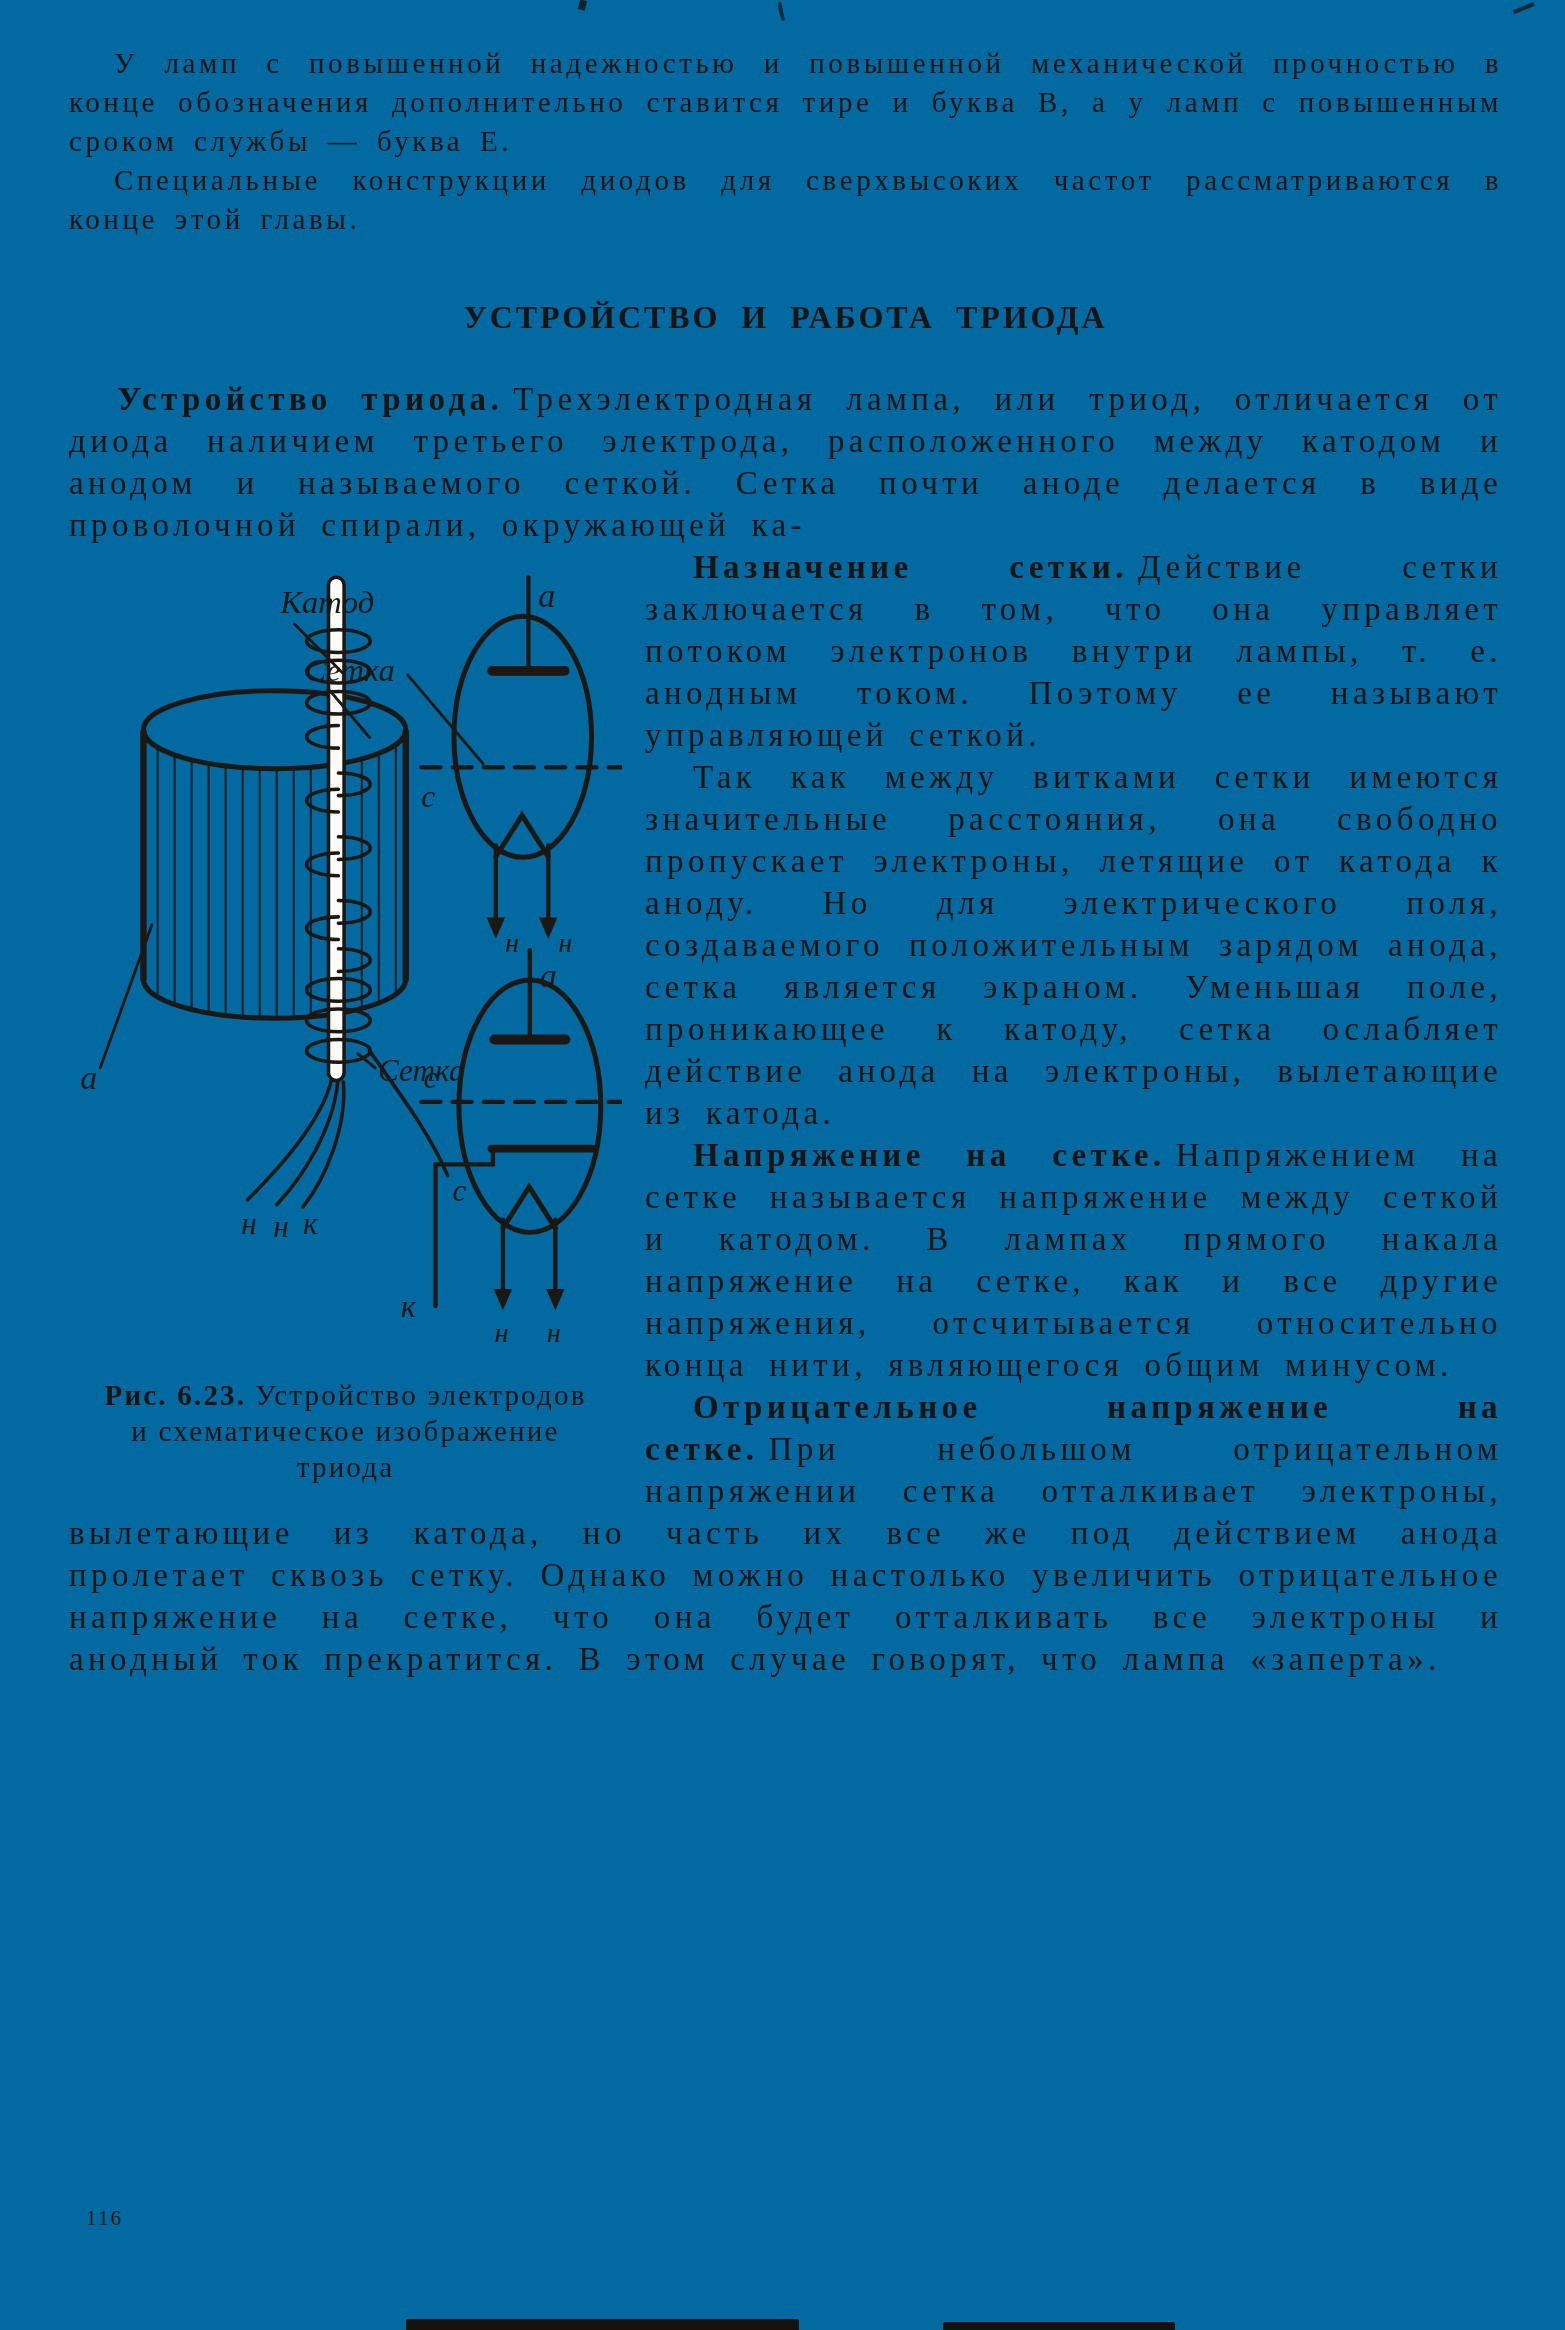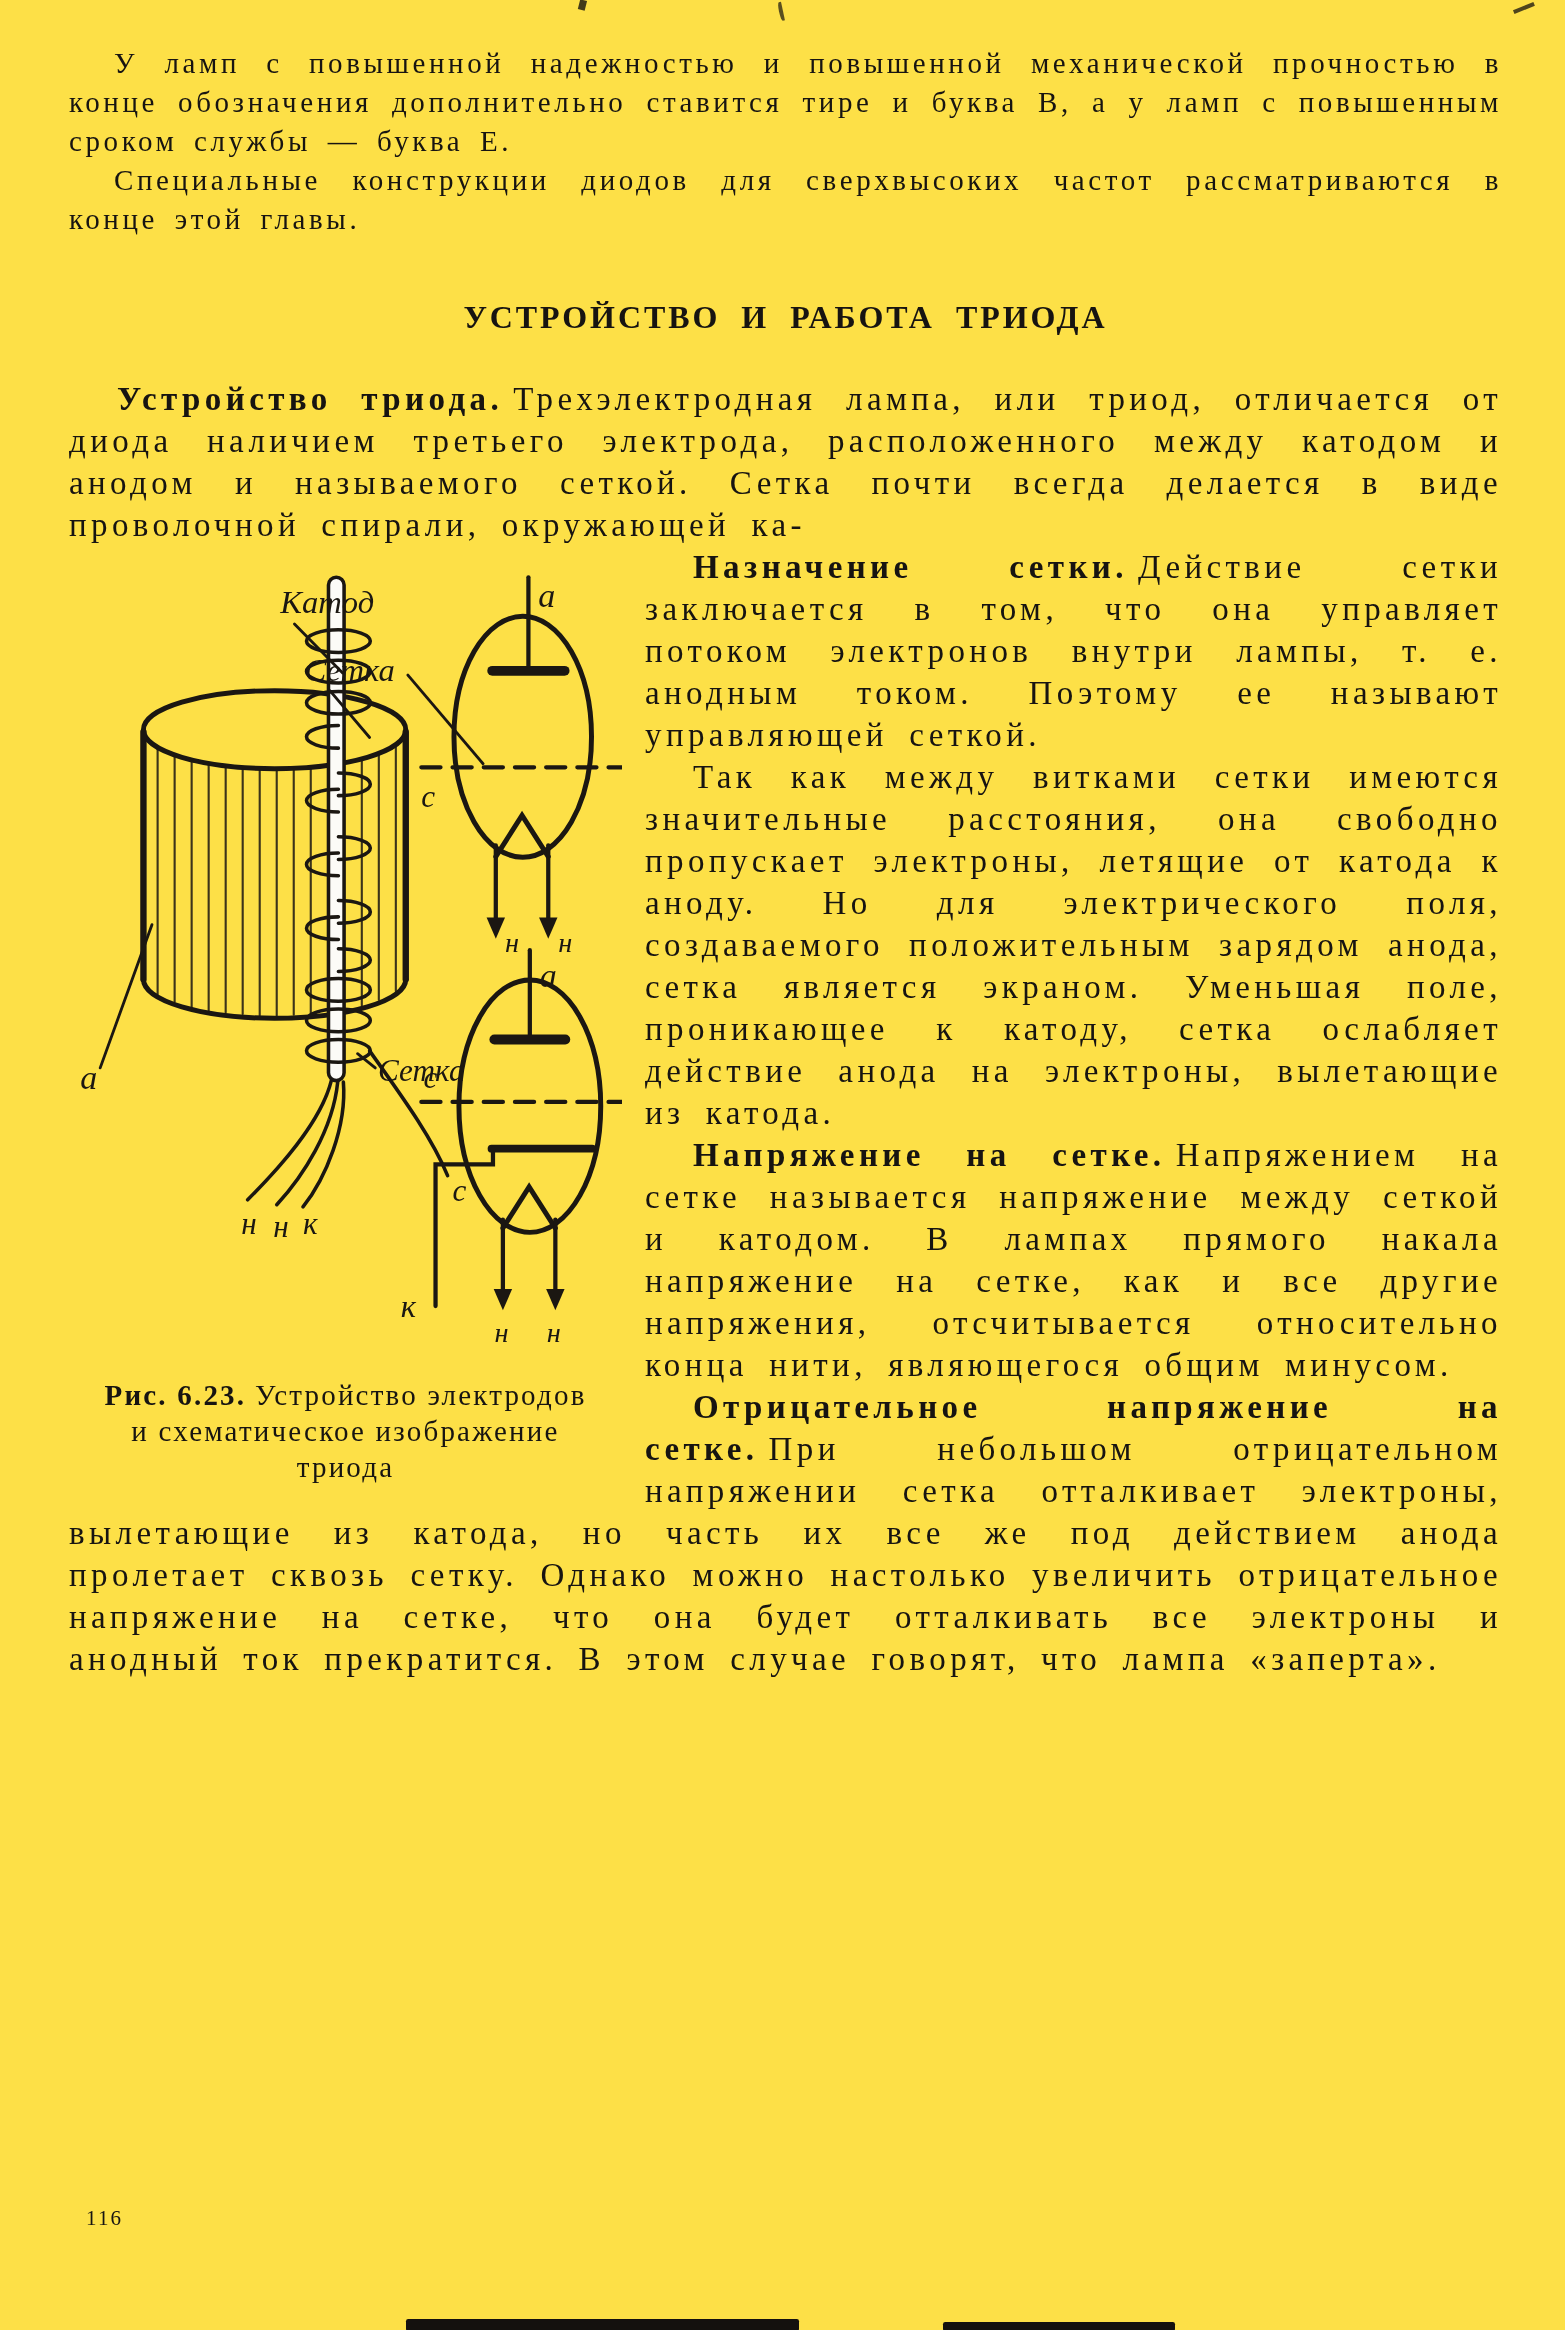--- a/index.html
+++ b/index.html
@@ -4,21 +4,21 @@
 <style>
   html,body{margin:0;padding:0;}
   body{
     width:1566px;height:2330px;
     background:#e8e6e0;
     font-family:"Liberation Serif","DejaVu Serif",serif;
   }
   .page{
     position:relative;
     width:1566px;height:2330px;
-    background:#fde047;
+    background:#0369a1;
     color:#171411;
     overflow:hidden;
   }
   .content{
     position:absolute;
     left:69px;top:44px;
     width:1433px;
   }
   .small{
     font-size:29px;
@@ -97,21 +97,21 @@
   <div class="artifact artifact-e"></div>
 
   <div class="content">
 
     <p class="small">У ламп с повышенной надежностью и повышенной механической прочностью в конце обозначения дополнительно ставится тире и буква В, а у ламп с повышенным сроком службы — буква Е.</p>
     <p class="small">Специальные конструкции диодов для сверхвысоких частот рассматриваются в конце этой главы.</p>
 
     <h1 class="heading">УСТРОЙСТВО И РАБОТА ТРИОДА</h1>
 
     <div class="body indent">
-      <b class="lead">Устройство триода.</b><span>Трехэлектродная лампа, или триод, отличается от диода наличием третьего электрода, расположенного между катодом и анодом и называемого сеткой. Сетка почти всегда делается в виде проволочной спирали, окружающей ка-</span>
+      <b class="lead">Устройство триода.</b><span>Трехэлектродная лампа, или триод, отличается от диода наличием третьего электрода, расположенного между катодом и анодом и называемого сеткой. Сетка почти аноде делается в виде проволочной спирали, окружающей ка-</span>
     </div>
 
     <div class="flow">
 
       <figure class="fig">
         <svg viewBox="0 0 780 1130" xmlns="http://www.w3.org/2000/svg">
 
           <g>
 
             <g class="ink-line" stroke-width="3" opacity="0.85">

